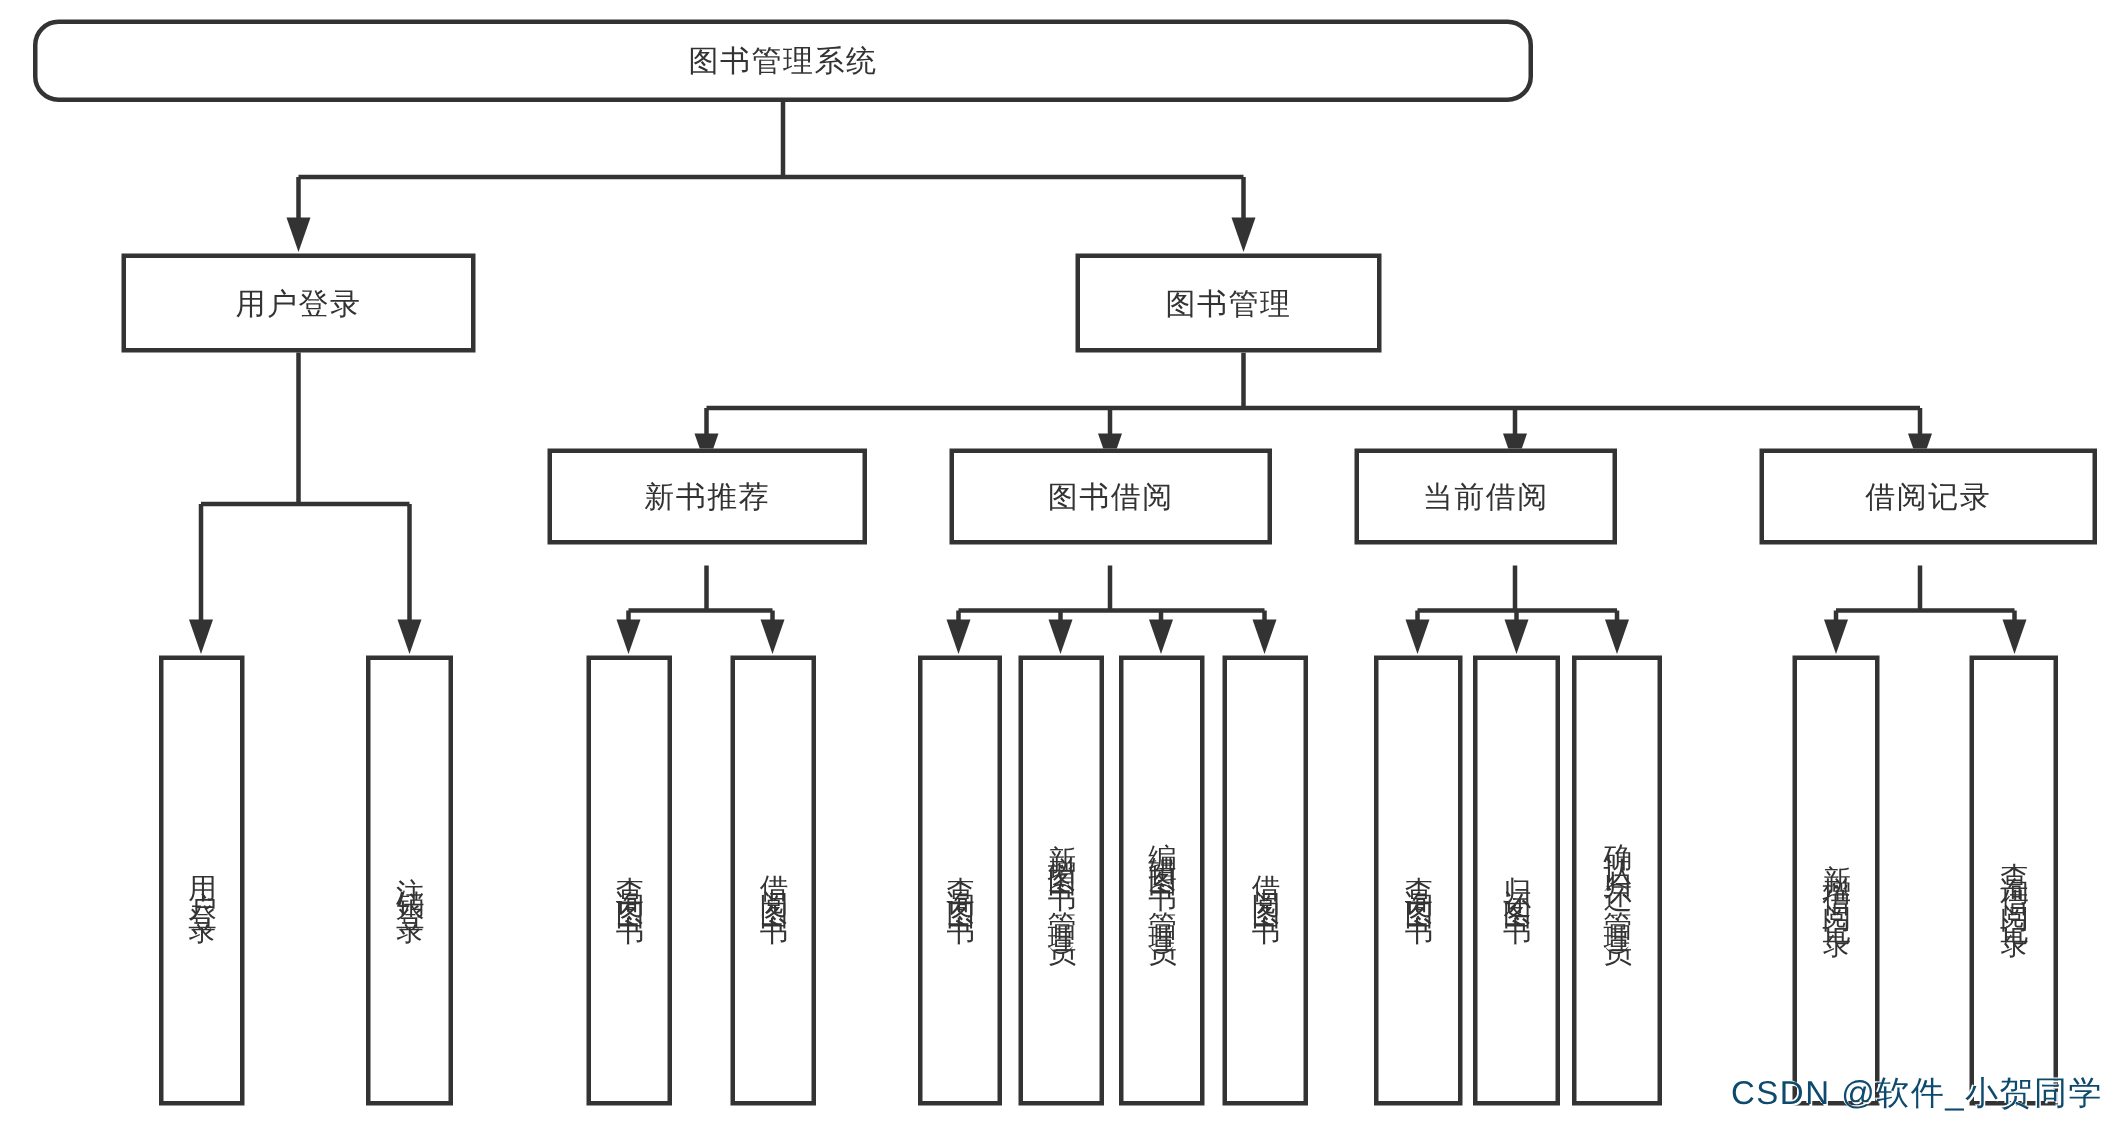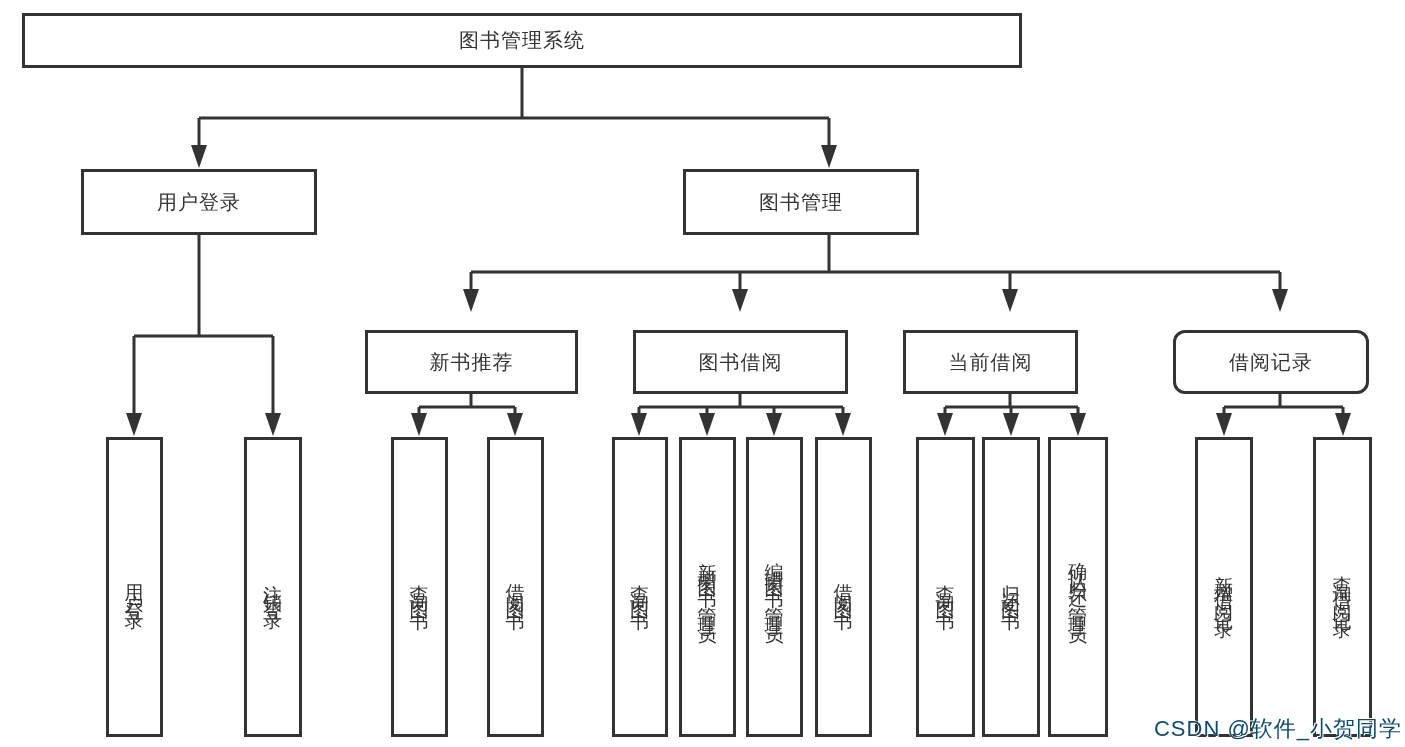--- a/index.html
+++ b/index.html
@@ -39,23 +39,23 @@
     white-space: nowrap;
   }
   .leaf .vlabel {
     writing-mode: vertical-rl;
     text-orientation: mixed;
     font-size: 19px;
     letter-spacing: 9px;
     line-height: 1;
     white-space: nowrap;
   }
-  .lvl1 { left: 22px;  top: 13px;  width: 1000px; height: 55px; }
+  .lvl1 { left: 22px;  top: 13px;  width: 1000px; height: 55px; border-radius: 17px; }
   .lvl2 { top: 169px; height: 66px; }
-  .lvl3 { top: 330px; height: 64px; text-align: right; }
+  .lvl3 { top: 299px; height: 64px; text-align: right; }
   .leaf { top: 437px; height: 300px; }
 
   #watermark {
     position: absolute;
     right: 3px;
     bottom: 3px;
     z-index: 5;
     font-size: 22px;
     color: #0c4a6e;
     letter-spacing: 1px;
@@ -101,34 +101,34 @@
     </g>
   </svg>
 
   <div class="box lvl1">
     <span class="hlabel">图书管理系统</span>
   </div>
 
   <div class="box lvl2" style="left:81px; width:236px;">
     <span class="hlabel">用户登录</span>
   </div>
-  <div class="box lvl2" style="left:683px; width:236px;">
+  <div class="box lvl2" style="left:717px; width:204px;">
     <span class="hlabel">图书管理</span>
   </div>
 
   <div class="box lvl3" style="left:365px; width:213px;">
     <span class="hlabel">新书推荐</span>
   </div>
   <div class="box lvl3" style="left:633px; width:215px;">
     <span class="hlabel">图书借阅</span>
   </div>
   <div class="box lvl3" style="left:903px; width:175px;">
     <span class="hlabel">当前借阅</span>
   </div>
-  <div class="box lvl3" style="left:1173px; width:196px;border-radius:12px;">
+  <div class="box lvl3" style="left:1173px; width:225px;">
     <span class="hlabel">借阅记录</span>
   </div>
 
   <div class="box leaf" style="left:106px; width:57px;">
     <span class="vlabel">用户登录</span>
   </div>
   <div class="box leaf" style="left:244px; width:58px;">
     <span class="vlabel">注销登录</span>
   </div>
 

